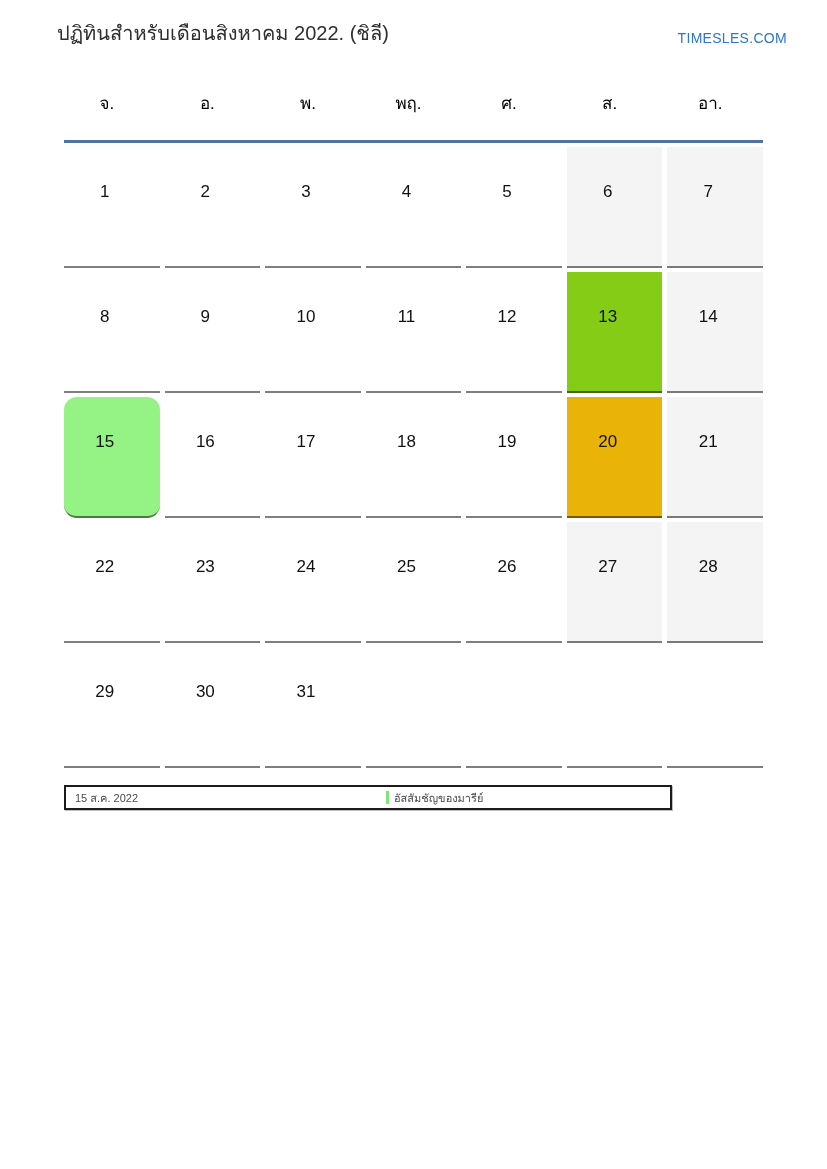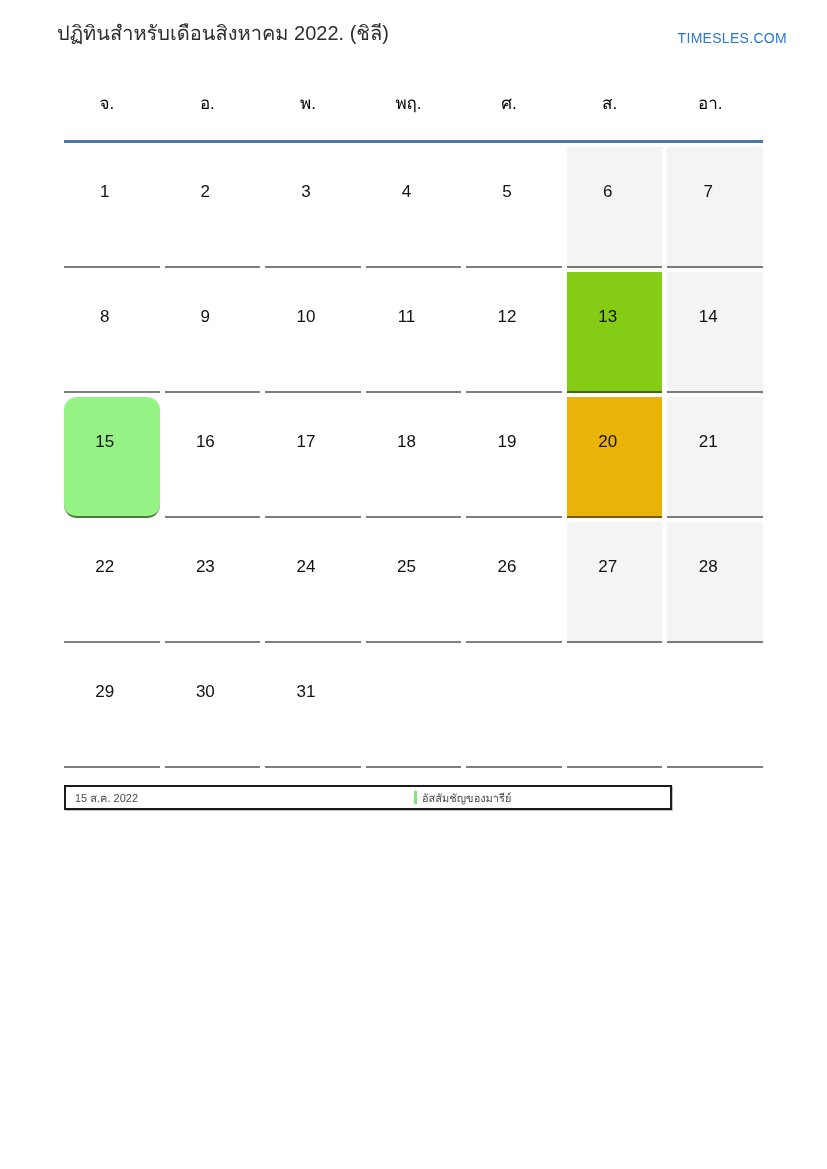--- a/index.html
+++ b/index.html
@@ -87,21 +87,21 @@
     background: #ffffff;
     position: relative;
     display: flex;
     align-items: center;
     font-size: 11px;
     color: #4a4a4a;
   }
   .legend-date { margin-left: 9px; }
   .legend-event {
     position: absolute;
-    left: 348px;
+    left: 320px;
     top: 0;
     height: 100%;
     display: flex;
     align-items: center;
   }
   .event-marker {
     width: 3px;
     height: 13px;
     background: #7ee578;
     margin-right: 5px;

